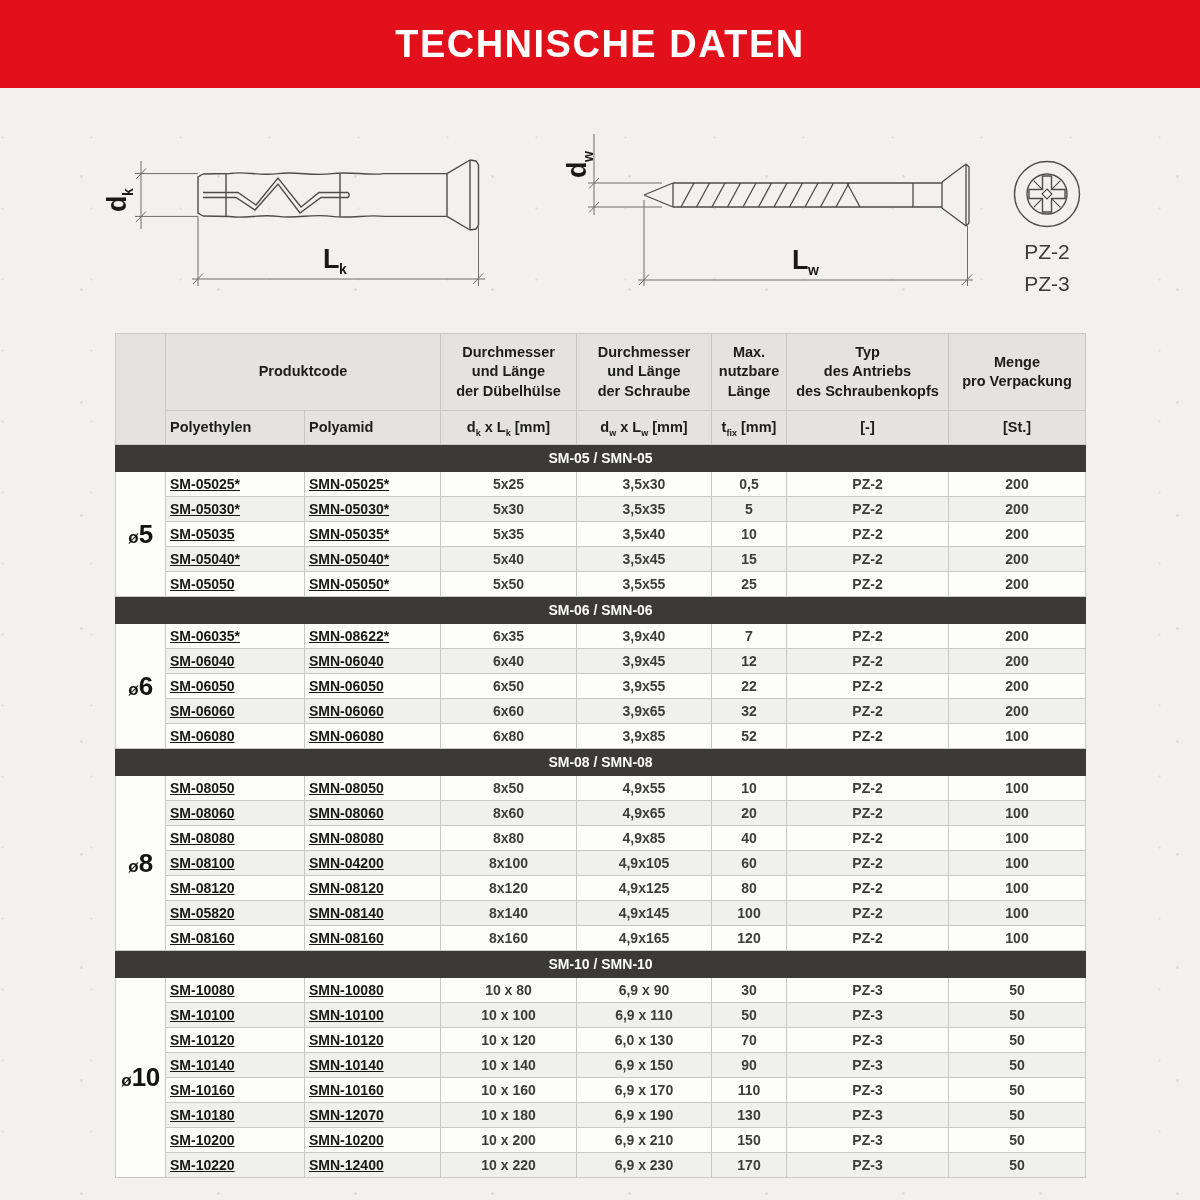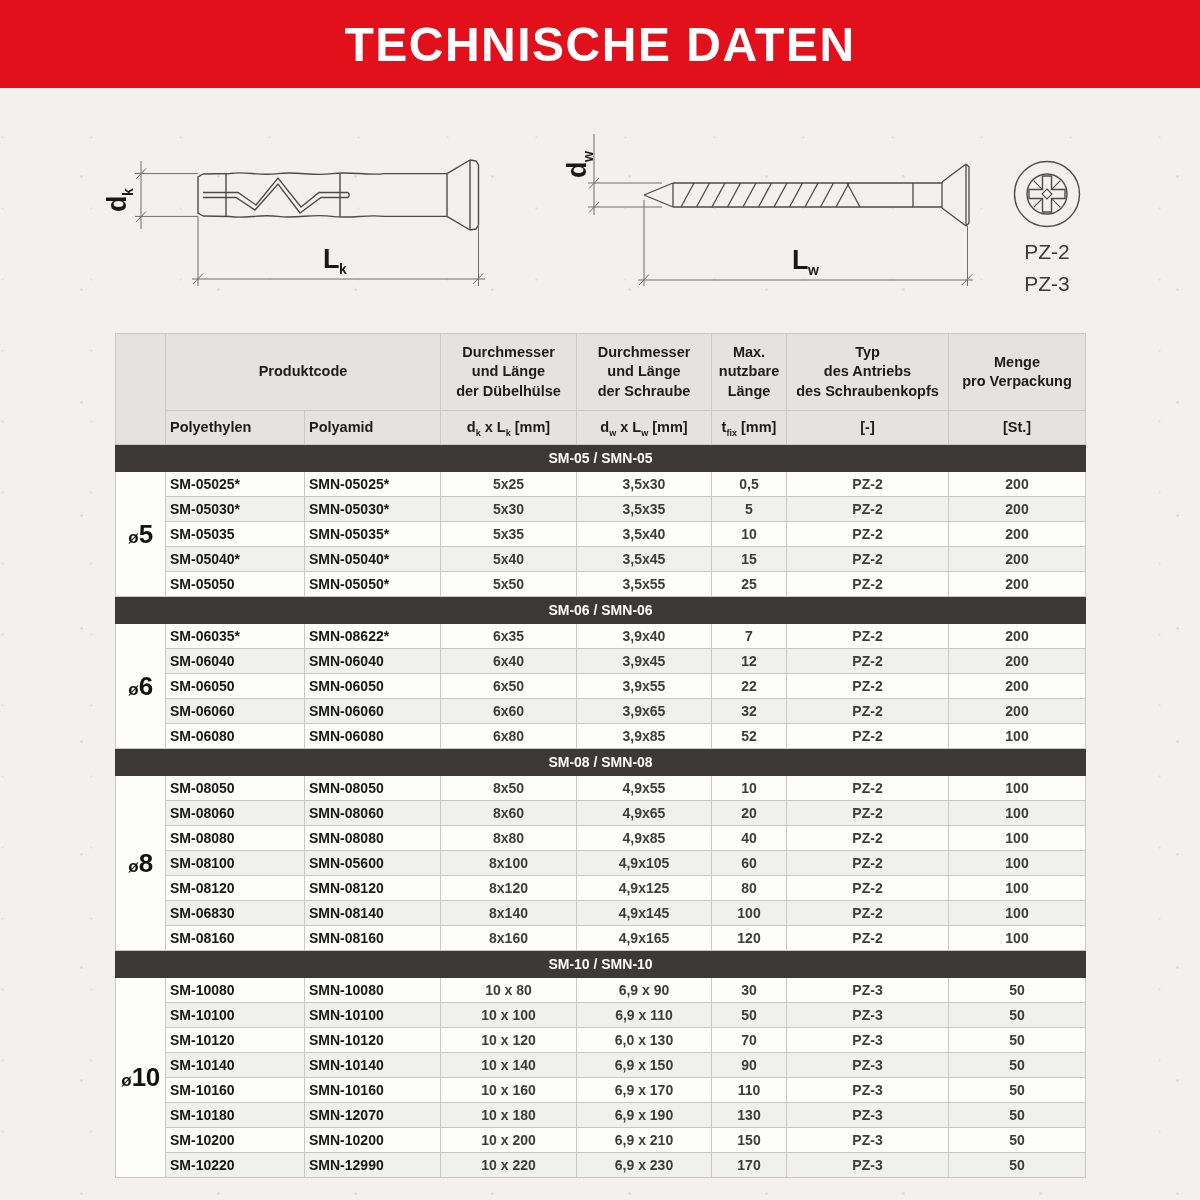--- a/index.html
+++ b/index.html
@@ -27,21 +27,21 @@
     background-position:13px 7px, 47px 31px;
     font-family:"Liberation Sans", sans-serif;
     color:var(--ink);
   }
   .banner{
     position:absolute;top:0;left:0;width:1200px;height:88px;
     background:var(--banner-red);
     display:flex;align-items:center;justify-content:center;
   }
   .banner h1{
-    margin:0;color:#ffffff;font-size:48px;font-weight:bold;letter-spacing:1.5px;
+    margin:0;color:#ffffff;font-size:38px;font-weight:bold;letter-spacing:1.5px;
   }
   .drawing{position:absolute;}
   #dowel-svg{left:80px;top:120px;}
   #screw-svg{left:550px;top:120px;}
   #head-svg{left:990px;top:140px;}
   svg text{font-family:"Liberation Sans", sans-serif;}
   .dim-label{font-size:27px;font-weight:bold;fill:#191917;}
   .dim-sub{font-size:14px;font-weight:bold;fill:#191917;}
   .pz-label{font-size:21px;fill:#3b3b39;}
   table.spec{
@@ -64,21 +64,21 @@
   th.left, td.code{text-align:left;padding-left:11px;}
   sub{font-size:9px;line-height:0;}
   tr.bar td{
     background:var(--section-bar);
     border-color:var(--section-bar);
     color:#ffffff;font-size:14px;font-weight:bold;text-align:center;
     height:27px;padding:0;
   }
   tr.data{height:25px;background:var(--row-main);font-size:14px;font-weight:bold;}
   tr.data.alt{background:var(--row-alt);}
-  td.code{color:#171715;}
+  td.code{color:#171715;text-decoration:underline;}
   td.num{text-align:center;color:var(--num-ink);}
   td.group{
     background:var(--row-main);text-align:center;vertical-align:middle;
     font-weight:bold;color:#121210;padding:0;
   }
   td.group .dia-sign{font-size:17px;}
   td.group .dia-num{font-size:26px;letter-spacing:-0.5px;}
 </style>
 </head>
 <body>
@@ -334,38 +334,38 @@
         <td class="code">SM-08080</td>
         <td class="code">SMN-08080</td>
         <td class="num">8x80</td>
         <td class="num">4,9x85</td>
         <td class="num">40</td>
         <td class="num">PZ-2</td>
         <td class="num">100</td>
       </tr>
       <tr class="data alt">
         <td class="code">SM-08100</td>
-        <td class="code">SMN-05600</td>
+        <td class="code">SMN-04200</td>
         <td class="num">8x100</td>
         <td class="num">4,9x105</td>
         <td class="num">60</td>
         <td class="num">PZ-2</td>
         <td class="num">100</td>
       </tr>
       <tr class="data">
         <td class="code">SM-08120</td>
         <td class="code">SMN-08120</td>
         <td class="num">8x120</td>
         <td class="num">4,9x125</td>
         <td class="num">80</td>
         <td class="num">PZ-2</td>
         <td class="num">100</td>
       </tr>
       <tr class="data alt">
-        <td class="code">SM-06830</td>
+        <td class="code">SM-05820</td>
         <td class="code">SMN-08140</td>
         <td class="num">8x140</td>
         <td class="num">4,9x145</td>
         <td class="num">100</td>
         <td class="num">PZ-2</td>
         <td class="num">100</td>
       </tr>
       <tr class="data">
         <td class="code">SM-08160</td>
         <td class="code">SMN-08160</td>
@@ -437,21 +437,21 @@
         <td class="code">SM-10200</td>
         <td class="code">SMN-10200</td>
         <td class="num">10 x 200</td>
         <td class="num">6,9 x 210</td>
         <td class="num">150</td>
         <td class="num">PZ-3</td>
         <td class="num">50</td>
       </tr>
       <tr class="data alt">
         <td class="code">SM-10220</td>
-        <td class="code">SMN-12990</td>
+        <td class="code">SMN-12400</td>
         <td class="num">10 x 220</td>
         <td class="num">6,9 x 230</td>
         <td class="num">170</td>
         <td class="num">PZ-3</td>
         <td class="num">50</td>
       </tr>
     </tbody>
 </table>
 
 </body></html>

